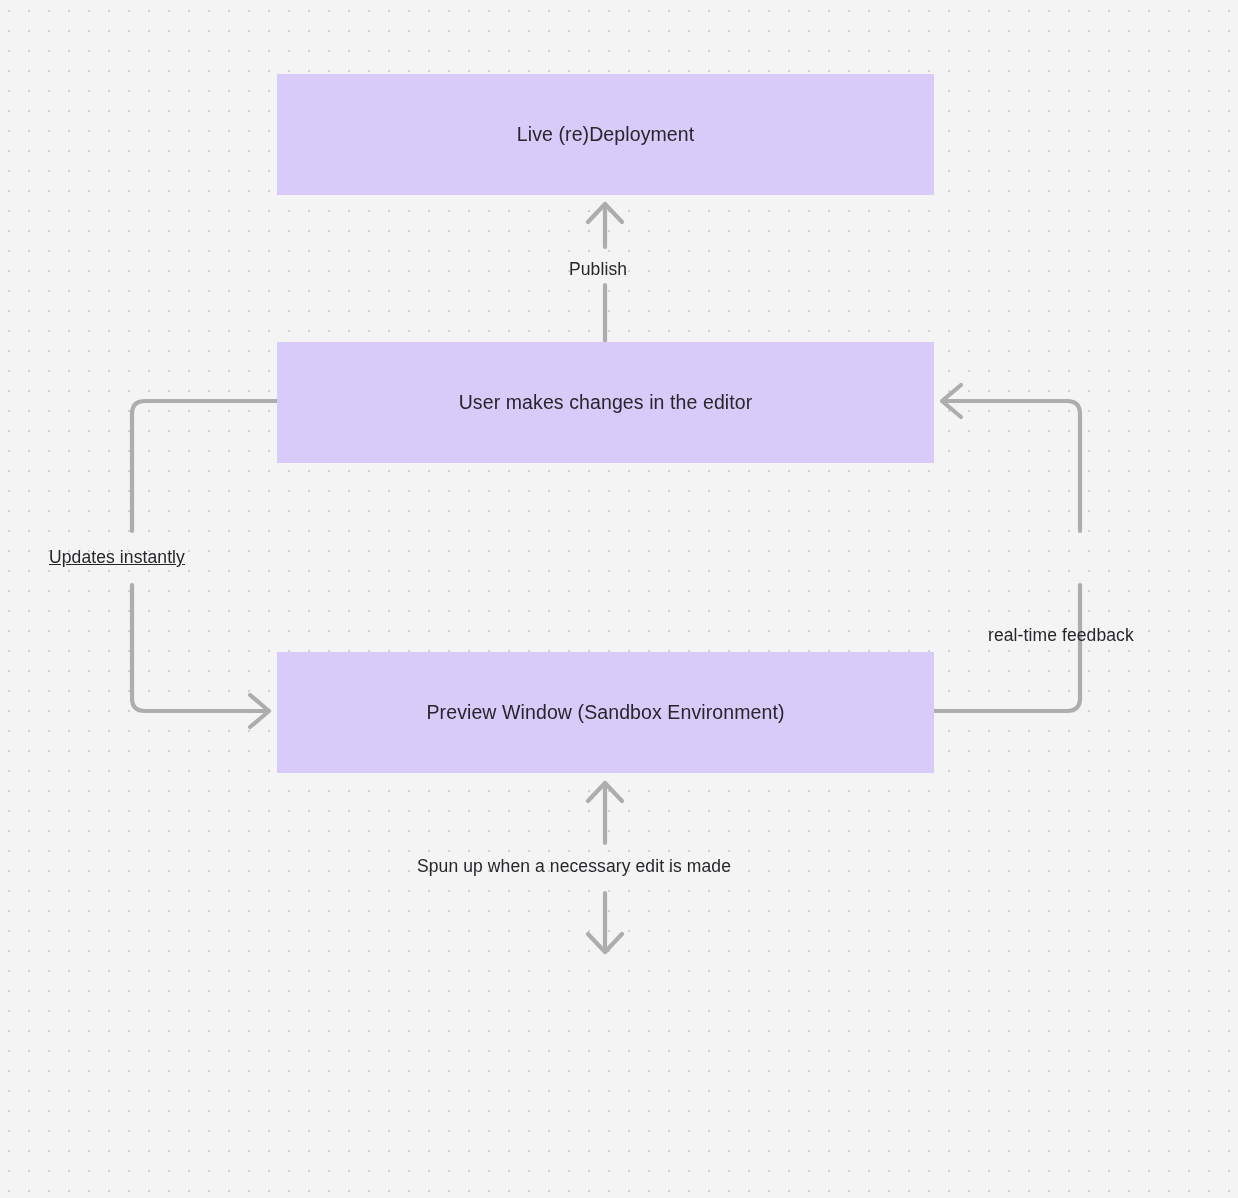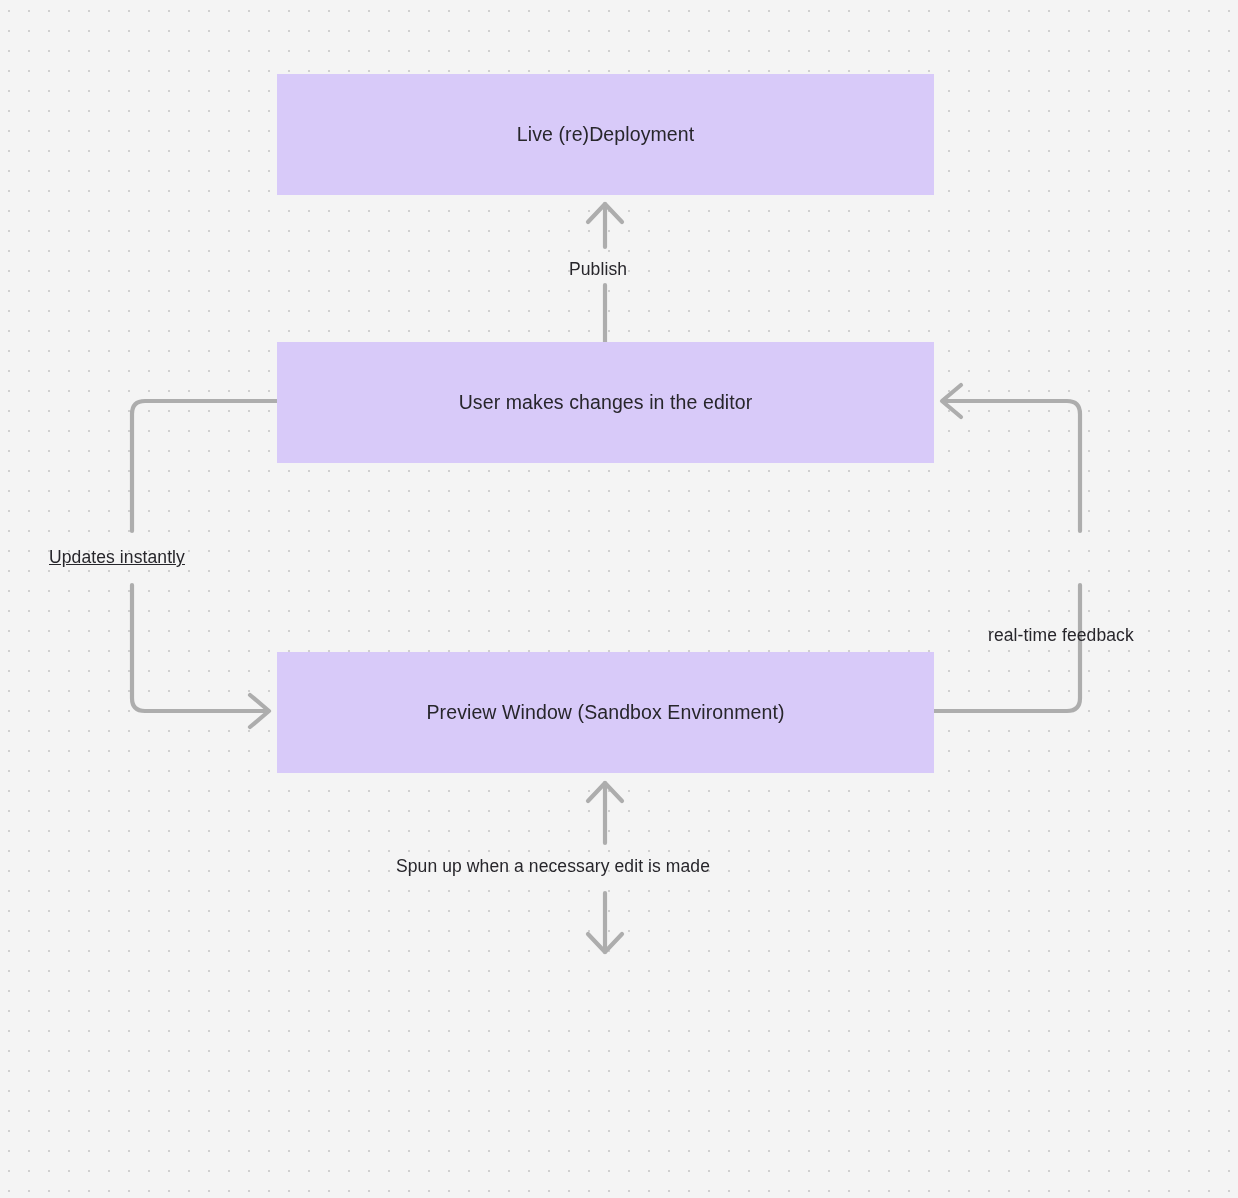--- a/index.html
+++ b/index.html
@@ -56,21 +56,21 @@
     position: absolute;
     font-size: 17.5px;
     line-height: 1.2;
     color: #27262b;
     white-space: nowrap;
     letter-spacing: 0.1px;
   }
   #label-publish        { left: 569px;  top: 259px; text-align: center; }
   #label-updates        { left: 49px;   top: 547px; text-decoration: underline; }
   #label-feedback       { left: 988px;  top: 578px; margin-top: 47px; }
-  #label-spunup         { left: 396px;  top: 856px; }
+  #label-spunup         { left: 417px;  top: 856px; }
 </style>
 </head>
 <body>
 
 <div id="canvas">
 
   <svg id="connectors" viewBox="0 0 1238 1198" xmlns="http://www.w3.org/2000/svg">
     <g fill="none" stroke="#adadad" stroke-width="4.2" stroke-linecap="round" stroke-linejoin="round">
 
       <g>

